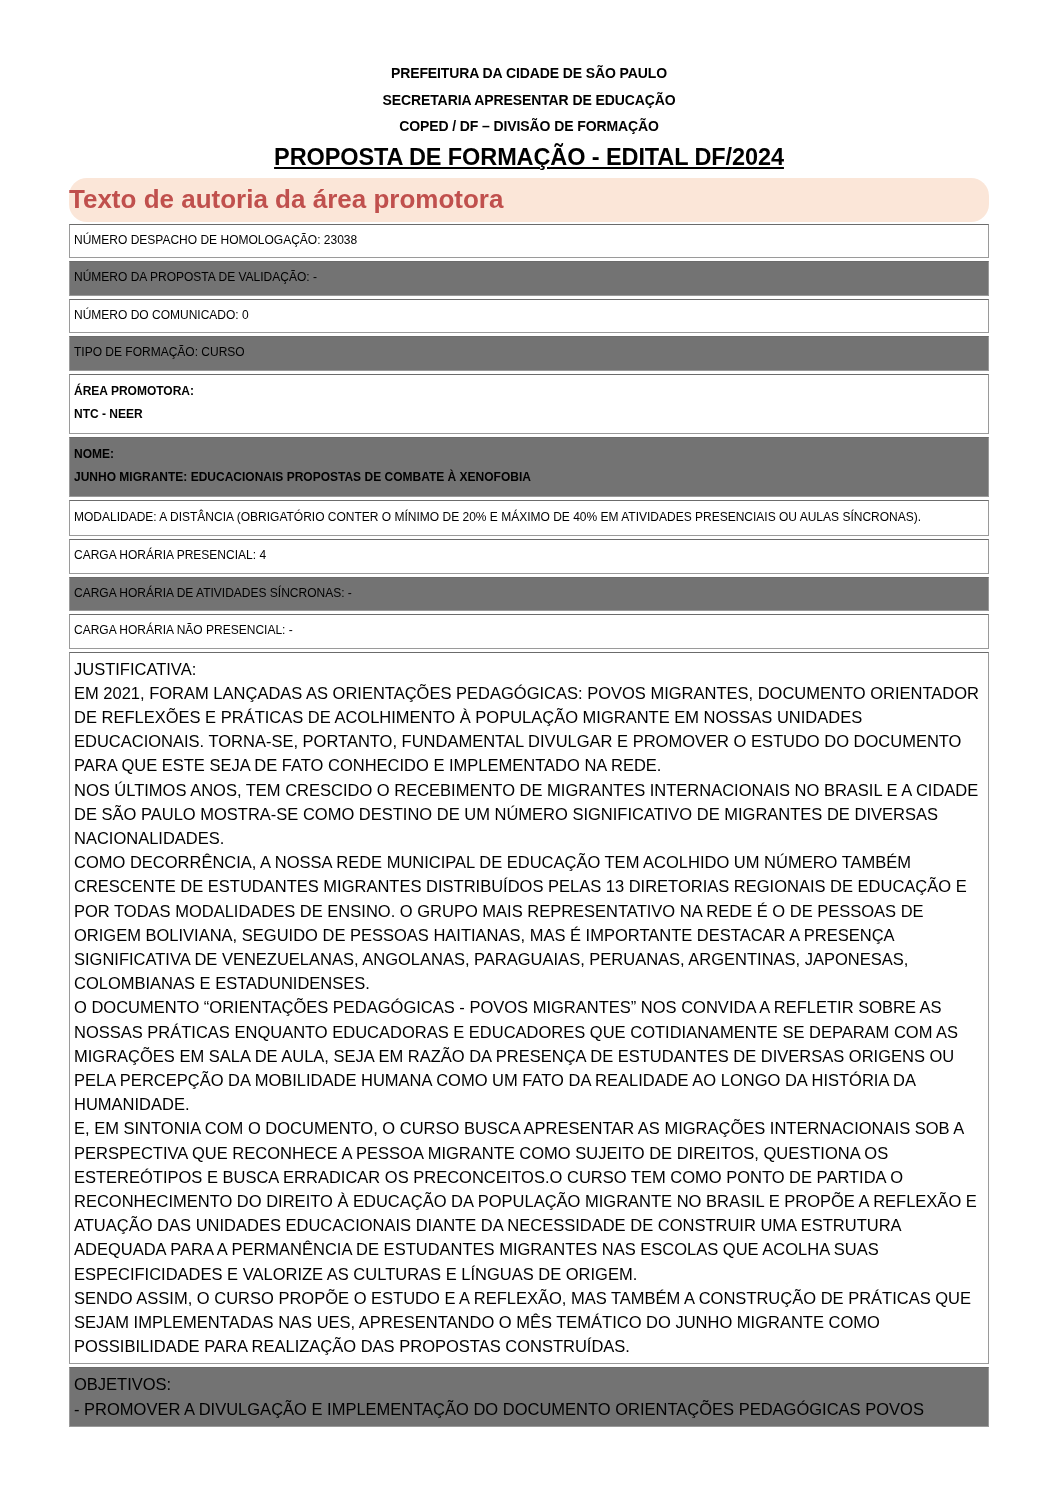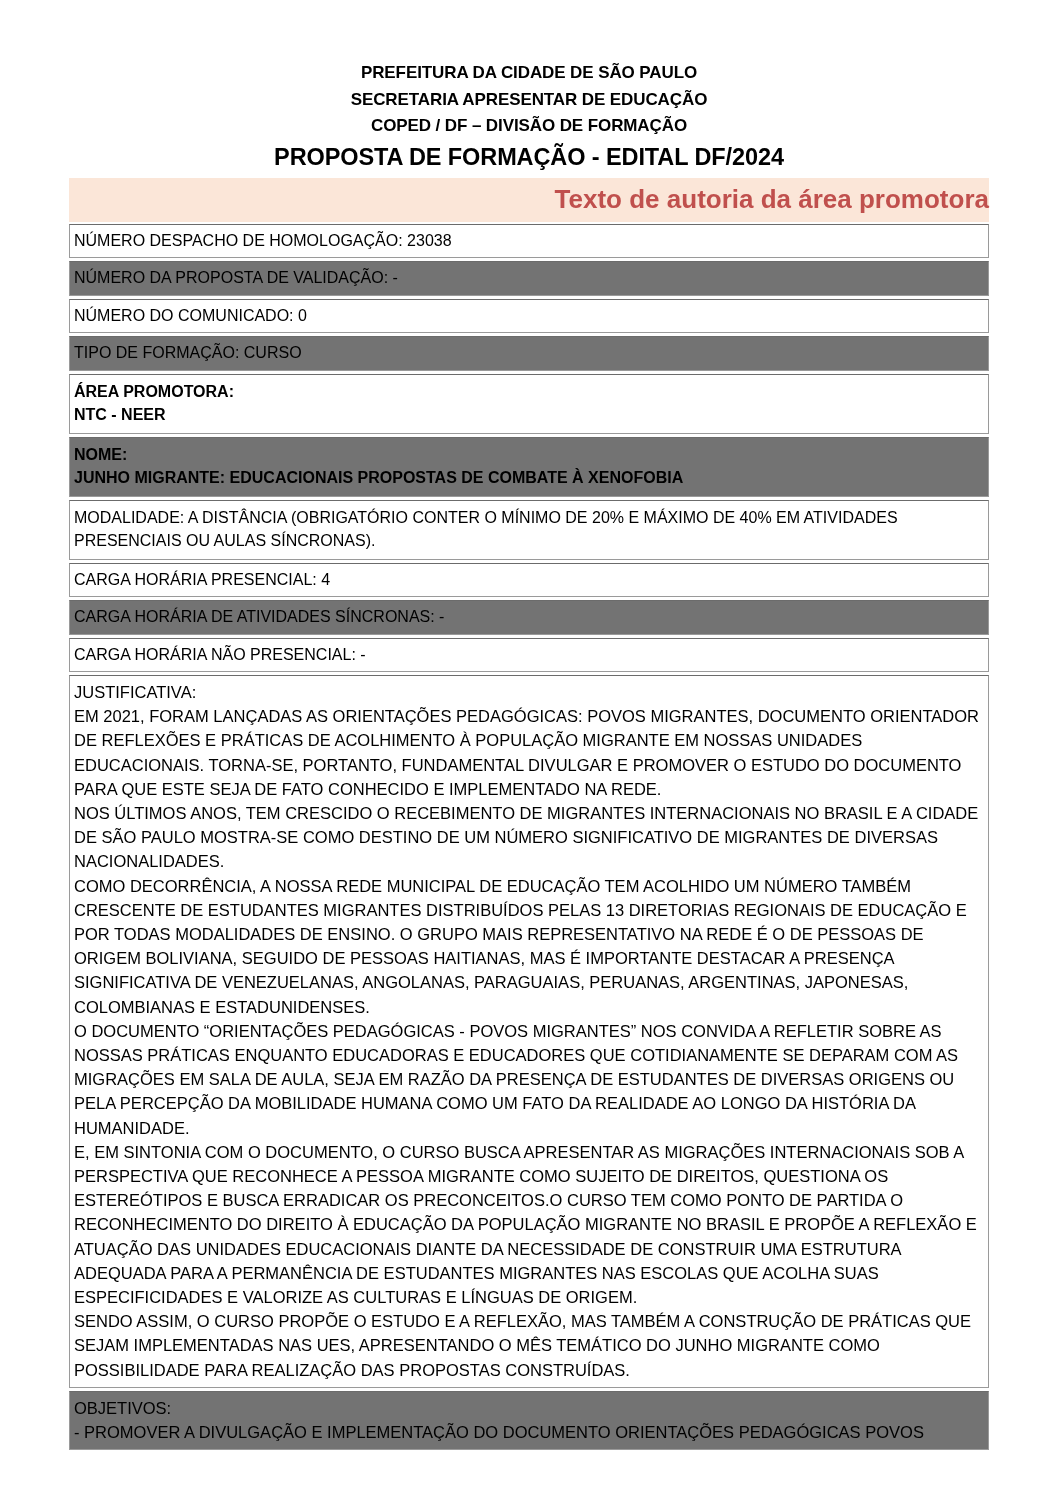--- a/index.html
+++ b/index.html
@@ -23,39 +23,41 @@
     position: relative;
     background: #ffffff;
   }
   
   .doc-header {
     padding-top: 60px;
     text-align: center;
   }
   .doc-header .hline {
     font-weight: bold;
-    font-size: 17px;
+    font-size: 14px;
     line-height: 26.5px;
     letter-spacing: -0.1px;
     color: #000;
     white-space: nowrap;
   }
   .doc-header .hline.big {
     font-size: 23.5px;
     line-height: 30px;
     padding-top: 2px;
+    text-decoration: underline;
   }
   
   .title-band {
     margin: 6px auto 0 auto;
     width: 920px;
     background: #fbe6d8;
-    text-align: right;
+    text-align: left;
     padding: 5px 0 7px 0;
     box-sizing: border-box;
+    border-radius: 18px;
   }
   .title-band .title-text {
     color: #c0504d;
     font-weight: bold;
     font-size: 26px;
     line-height: 32px;
   }
   
   .form-table {
     width: 920px;
@@ -63,21 +65,21 @@
     padding-top: 2px;
     box-sizing: border-box;
   }
   .row {
     box-sizing: border-box;
     border: 1px solid #9a9a9a;
     border-top: 1px solid #6b6b6b;
     margin-bottom: 3px;
     padding: 4px 4px 5px 4px;
     background: #ffffff;
-    font-size: 16px;
+    font-size: 12px;
     line-height: 23.5px;
   }
   .row.alt {
     background: #737373;
   }
   .row.plain {
     background: #ffffff;
   }
   .row .line {
     display: block;

